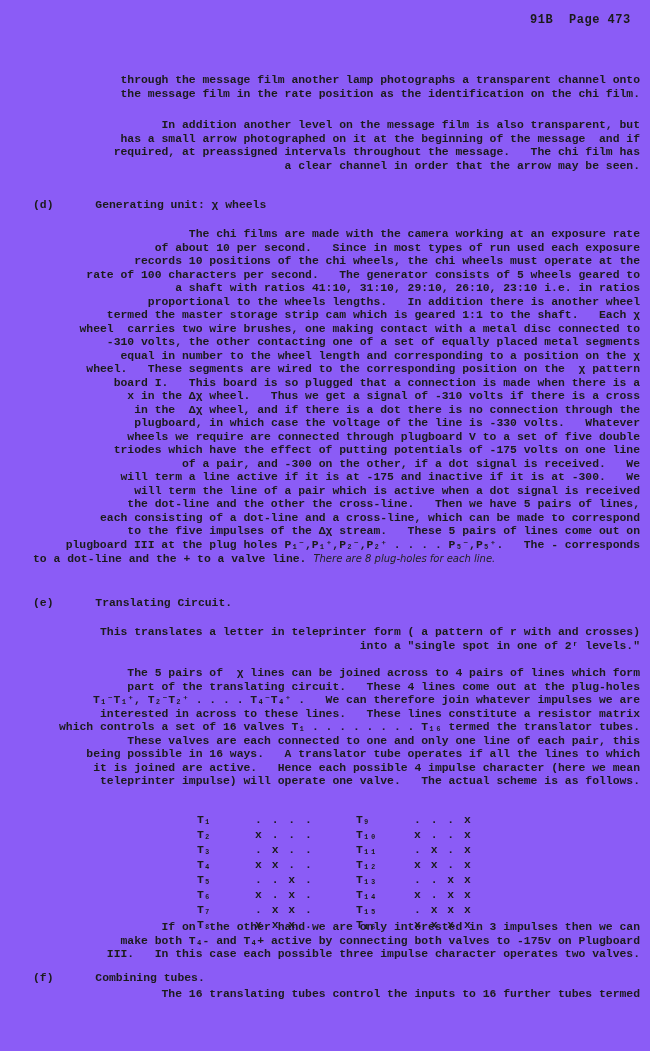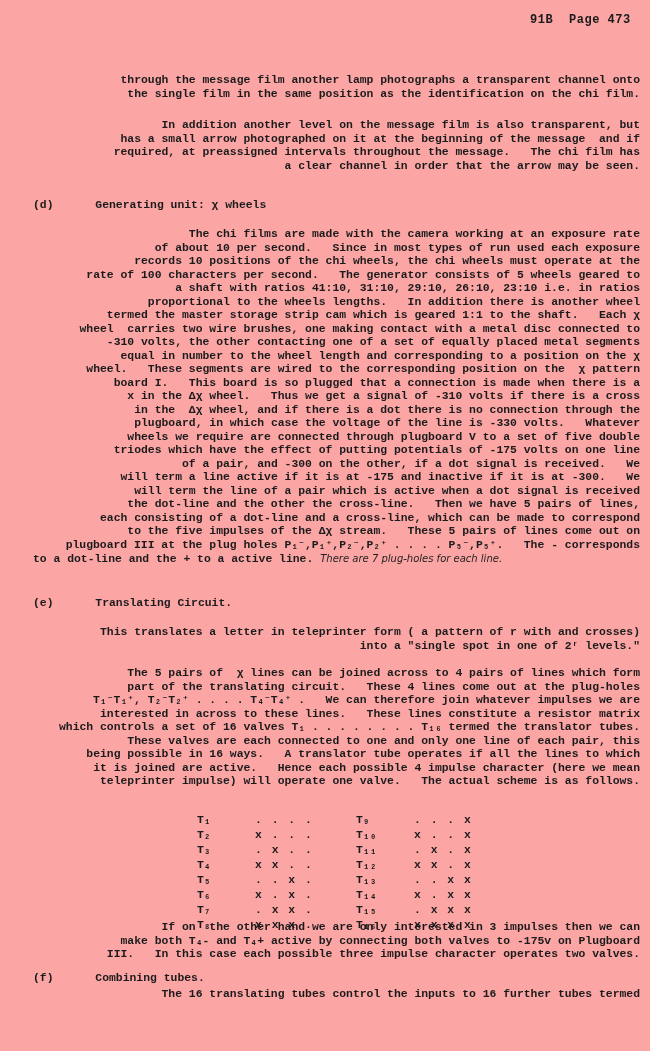--- a/index.html
+++ b/index.html
@@ -1,21 +1,21 @@
 <!DOCTYPE html>
 <html><head>
 <meta charset="utf-8">
 <style>
   * { margin: 0; padding: 0; box-sizing: border-box; }
   html, body { background: #ffffff; }
   .page {
     position: relative;
     width: 650px;
     height: 1051px;
-    background: #fca5a5;
+    background: #8b5cf6;
     font-family: "Liberation Mono", "DejaVu Sans Mono", monospace;
     font-size: 11.4px;
     font-weight: bold;
     color: #1b1b1b;
     overflow: hidden;
   }
   .hdr {
     position: absolute;
     top: 13px;
     left: 530px;
@@ -54,29 +54,29 @@
 </head>
 <body>
 
 <div class="page">
 
   <div class="hdr">
     <span>91B</span>
     <span>Page 473</span>
   </div>
 
-  <div class="block" style="top:74px"><div class="tline">through the message film another lamp photographs a transparent channel onto</div><div class="tline">the single film in the same position as the identification on the chi film.</div></div>
+  <div class="block" style="top:74px"><div class="tline">through the message film another lamp photographs a transparent channel onto</div><div class="tline">the message film in the rate position as the identification on the chi film.</div></div>
 
   <div class="block" style="top:119px"><div class="tline">     In addition another level on the message film is also transparent, but</div><div class="tline">has a small arrow photographed on it at the beginning of the message  and if</div><div class="tline">required, at preassigned intervals throughout the message.   The chi film has</div><div class="tline">a clear channel in order that the arrow may be seen.</div></div>
 
   <div class="block heading" style="top:199px"><span>(d)</span> <span class="u">Generating unit: χ wheels</span></div>
 
   <div class="block" style="top:228px"><div class="tline">     The chi films are made with the camera working at an exposure rate</div><div class="tline">of about 10 per second.   Since in most types of run used each exposure</div><div class="tline">records 10 positions of the chi wheels, the chi wheels must operate at the</div><div class="tline">rate of 100 characters per second.   The generator consists of 5 wheels geared to</div><div class="tline">a shaft with ratios 41:10, 31:10, 29:10, 26:10, 23:10 i.e. in ratios</div><div class="tline">proportional to the wheels lengths.   In addition there is another wheel</div><div class="tline">termed the master storage strip cam which is geared 1:1 to the shaft.   Each χ</div><div class="tline">wheel  carries two wire brushes, one making contact with a metal disc connected to</div><div class="tline">-310 volts, the other contacting one of a set of equally placed metal segments</div><div class="tline">equal in number to the wheel length and corresponding to a position on the χ</div><div class="tline">wheel.   These segments are wired to the corresponding position on the  χ pattern</div><div class="tline">board I.   This board is so plugged that a connection is made when there is a</div><div class="tline">x in the Δχ wheel.   Thus we get a signal of -310 volts if there is a cross</div><div class="tline">in the  Δχ wheel, and if there is a dot there is no connection through the</div><div class="tline">plugboard, in which case the voltage of the line is -330 volts.   Whatever</div><div class="tline">wheels we require are connected through plugboard V to a set of five double</div><div class="tline">triodes which have the effect of putting potentials of -175 volts on one line</div><div class="tline">of a pair, and -300 on the other, if a dot signal is received.   We</div><div class="tline">will term a line active if it is at -175 and inactive if it is at -300.   We</div><div class="tline">will term the line of a pair which is active when a dot signal is received</div><div class="tline">the dot-line and the other the cross-line.   Then we have 5 pairs of lines,</div><div class="tline">each consisting of a dot-line and a cross-line, which can be made to correspond</div><div class="tline">to the five impulses of the Δχ stream.   These 5 pairs of lines come out on</div><div class="tline">plugboard III at the plug holes P₁⁻,P₁⁺,P₂⁻,P₂⁺ . . . . P₅⁻,P₅⁺.   The - corresponds</div></div>
 
-  <div class="block" style="top:552px"><span>to a dot-line and the + to a active line.</span><span class="hand">There are 7 plug-holes for each line.</span></div>
+  <div class="block" style="top:552px"><span>to a dot-line and the + to a valve line.</span><span class="hand">There are 8 plug-holes for each line.</span></div>
 
   <div class="block heading" style="top:597px"><span>(e)</span> <span class="u">Translating Circuit.</span></div>
 
   <div class="block" style="top:626px"><div class="tline">     This translates a letter in teleprinter form ( a pattern of r with and crosses)</div><div class="tline">into a "single spot in one of 2ʳ levels."</div></div>
 
   <div class="block" style="top:667px"><div class="tline">     The 5 pairs of  χ lines can be joined across to 4 pairs of lines which form</div><div class="tline">part of the translating circuit.   These 4 lines come out at the plug-holes</div><div class="tline">T₁⁻T₁⁺, T₂⁻T₂⁺ . . . . T₄⁻T₄⁺ .   We can therefore join whatever impulses we are</div><div class="tline">interested in across to these lines.   These lines constitute a resistor matrix</div><div class="tline">which controls a set of 16 valves T₁ . . . . . . . . T₁₆ termed the translator tubes.</div><div class="tline">These valves are each connected to one and only one line of each pair, this</div><div class="tline">being possible in 16 ways.   A translator tube operates if all the lines to which</div><div class="tline">it is joined are active.   Hence each possible 4 impulse character (here we mean</div><div class="tline">teleprinter impulse) will operate one valve.   The actual scheme is as follows.</div></div>
 
   <div class="tcol tcol-left"><div class="trow"><span class="tlabel">T₁</span><span class="tpat">. . . .</span></div><div class="trow"><span class="tlabel">T₂</span><span class="tpat">x . . .</span></div><div class="trow"><span class="tlabel">T₃</span><span class="tpat">. x . .</span></div><div class="trow"><span class="tlabel">T₄</span><span class="tpat">x x . .</span></div><div class="trow"><span class="tlabel">T₅</span><span class="tpat">. . x .</span></div><div class="trow"><span class="tlabel">T₆</span><span class="tpat">x . x .</span></div><div class="trow"><span class="tlabel">T₇</span><span class="tpat">. x x .</span></div><div class="trow"><span class="tlabel">T₈</span><span class="tpat">x x x .</span></div></div>
 
   <div class="tcol tcol-right"><div class="trow"><span class="tlabel">T₉</span><span class="tpat">. . . x</span></div><div class="trow"><span class="tlabel">T₁₀</span><span class="tpat">x . . x</span></div><div class="trow"><span class="tlabel">T₁₁</span><span class="tpat">. x . x</span></div><div class="trow"><span class="tlabel">T₁₂</span><span class="tpat">x x . x</span></div><div class="trow"><span class="tlabel">T₁₃</span><span class="tpat">. . x x</span></div><div class="trow"><span class="tlabel">T₁₄</span><span class="tpat">x . x x</span></div><div class="trow"><span class="tlabel">T₁₅</span><span class="tpat">. x x x</span></div><div class="trow"><span class="tlabel">T₁₆</span><span class="tpat">x x x x</span></div></div>

